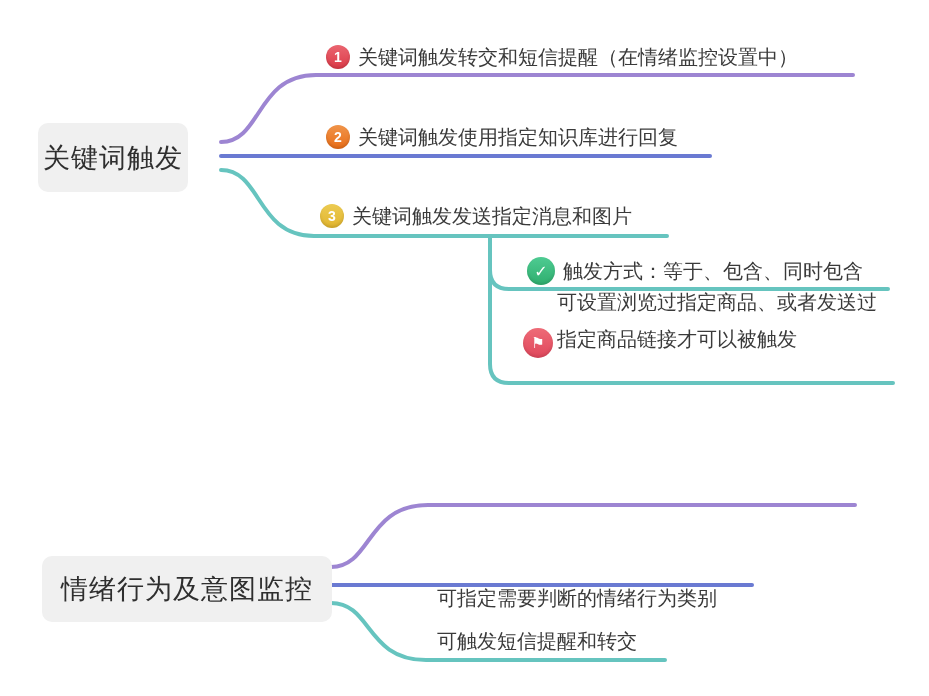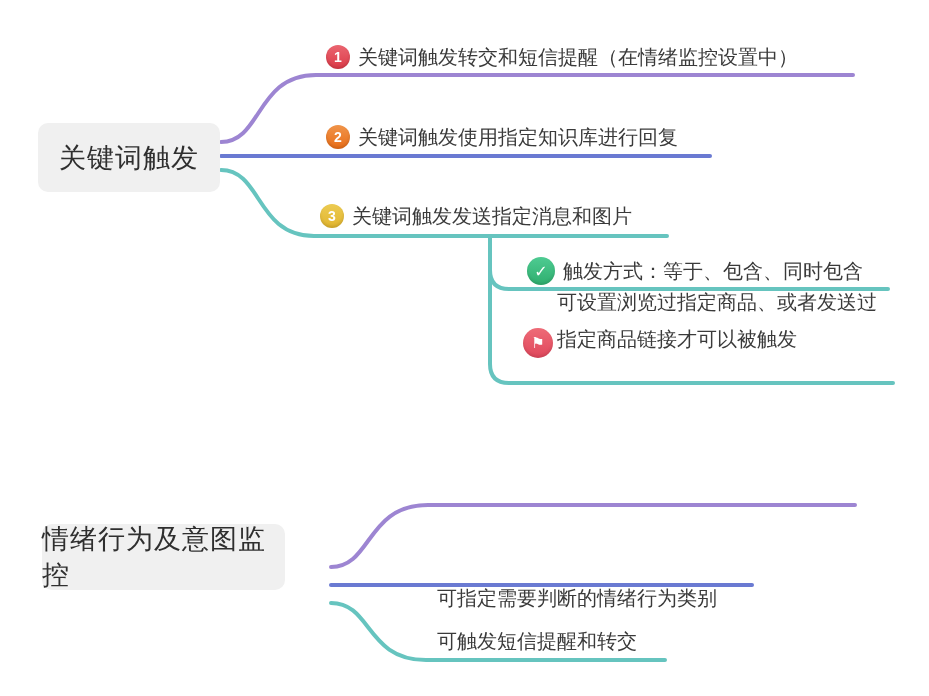--- a/index.html
+++ b/index.html
@@ -52,21 +52,21 @@
     <path d="M 221 156 L 710 156" fill="none" stroke-width="4" stroke-linecap="round" stroke="#6a7ad2"></path>
     <path d="M 221 170 C 262 170 256 236 314 236 L 667 236" fill="none" stroke-width="4" stroke-linecap="round" stroke="#66c4bf"></path>
     <path d="M 490 236 L 490 270 Q 490 289 509 289 L 888 289" fill="none" stroke-width="4" stroke-linecap="round" stroke="#66c4bf"></path>
     <path d="M 490 236 L 490 364 Q 490 383 509 383 L 893 383" fill="none" stroke-width="4" stroke-linecap="round" stroke="#66c4bf"></path>
 
     <path d="M 331 567 C 372 567 366 505 428 505 L 855 505" fill="none" stroke-width="4" stroke-linecap="round" stroke="#9d85d2"></path>
     <path d="M 331 585 L 752 585" fill="none" stroke-width="4" stroke-linecap="round" stroke="#6a7ad2"></path>
     <path d="M 331 603 C 372 603 366 660 426 660 L 665 660" fill="none" stroke-width="4" stroke-linecap="round" stroke="#66c4bf"></path>
   </svg>
 
-  <div class="root-node" style="left:38px;top:123px;width:182px;height:69px;">关键词触发</div>
+  <div class="root-node" style="left:38px;top:123px;width:150px;height:69px;">关键词触发</div>
 
   <div class="branch-row" style="left:326px;top:43px;">
     <span class="badge red">1</span>
     <span>关键词触发转交和短信提醒（在情绪监控设置中）</span>
   </div>
 
   <div class="branch-row" style="left:326px;top:123px;">
     <span class="badge orange">2</span>
     <span>关键词触发使用指定知识库进行回复</span>
   </div>
@@ -79,21 +79,21 @@
   <div class="branch-row" style="left:527px;top:257px;">
     <span class="round-icon green">✓</span>
     <span>触发方式：等于、包含、同时包含</span>
   </div>
 
   <div class="flag-wrap">
     <span class="round-icon pink">⚑</span>
   </div>
   <div class="subtopic-two-line">可设置浏览过指定商品、或者发送过指定商品链接才可以被触发</div>
 
-  <div class="root-node" style="left:42px;top:524px;width:243px;height:66px;">情绪行为及意图监控</div>
+  <div class="root-node" style="left:42px;top:556px;width:290px;height:66px;">情绪行为及意图监控</div>
 
 
   <div class="branch-row" style="left:437px;top:584px;">
     <span>可指定需要判断的情绪行为类别</span>
   </div>
 
   <div class="branch-row" style="left:437px;top:627px;">
     <span>可触发短信提醒和转交</span>
   </div>
 

